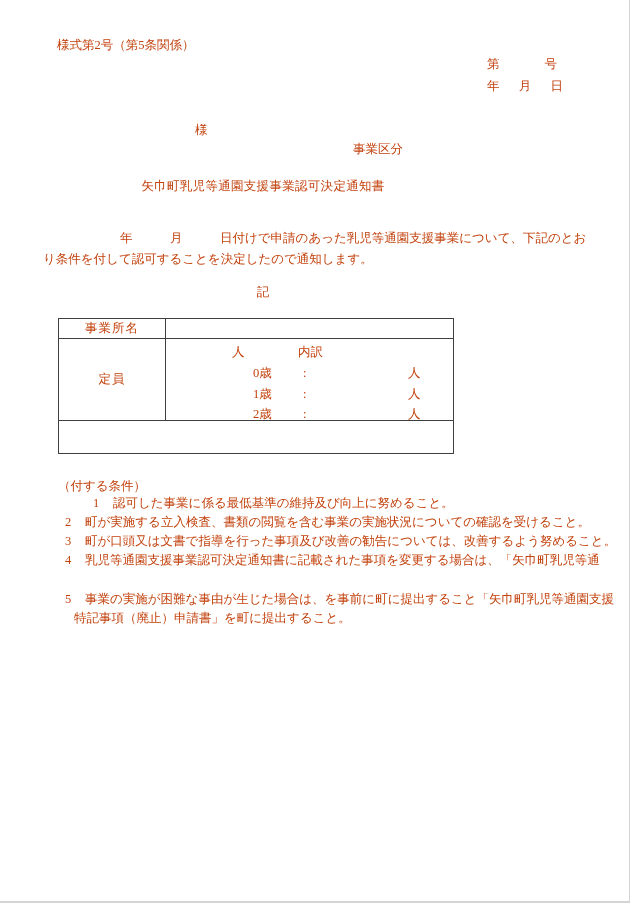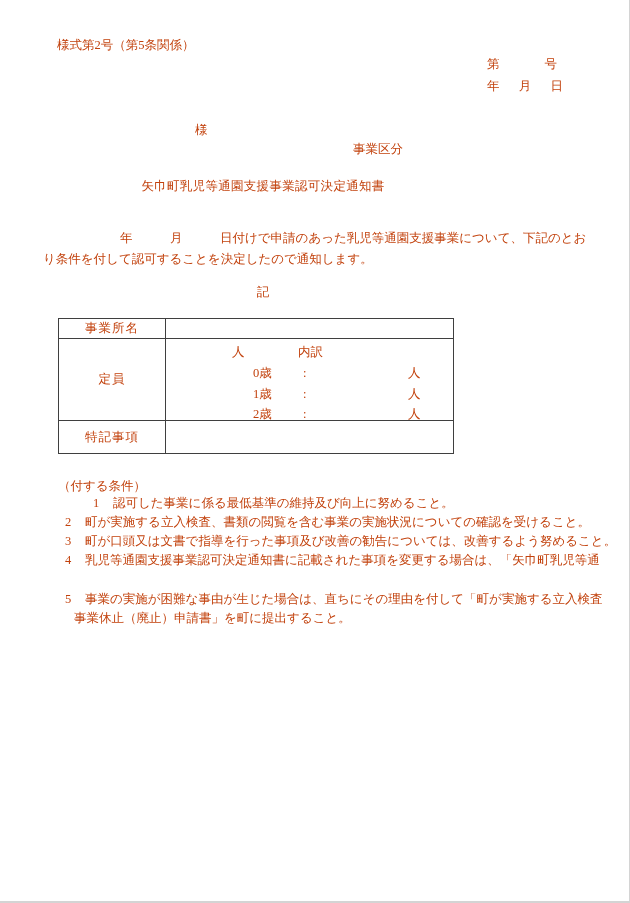--- a/index.html
+++ b/index.html
@@ -118,21 +118,20 @@
         </div>
         <div class="cap-line" style="top:68px;">
           <span class="cpos" style="left:87px;">2歳</span>
           <span class="cpos" style="left:137px;">:</span>
           <span class="cpos" style="left:242px;">人</span>
         </div>
       </div>
     </div>
 
     <div class="trow r4">
-      <div class="tlabel">特記事項</div>
       <div class="tvalue"></div>
     </div>
 
   </div>
 
   <div class="cond-line" style="left:58px; top:479px;">（付する条件）</div>
 
   <div class="cond-line" style="left:65px; top:496px;margin-left:28px;">
     <span class="cnum">1</span><span>認可した事業に係る最低基準の維持及び向上に努めること。</span>
   </div>
@@ -143,17 +142,17 @@
 
   <div class="cond-line" style="left:65px; top:534px;">
     <span class="cnum">3</span><span>町が口頭又は文書で指導を行った事項及び改善の勧告については、改善するよう努めること。</span>
   </div>
 
   <div class="cond-line" style="left:65px; top:553px;">
     <span class="cnum">4</span><span>乳児等通園支援事業認可決定通知書に記載された事項を変更する場合は、「矢巾町乳児等通</span>
   </div>
 
   <div class="cond-line" style="left:65px; top:592px;">
-    <span class="cnum">5</span><span>事業の実施が困難な事由が生じた場合は、直ちにその理由を付して「町が実施する立入検査</span>
+    <span class="cnum">5</span><span>事業の実施が困難な事由が生じた場合は、を事前に町に提出すること「矢巾町乳児等通園支援</span>
   </div>
-  <div class="cond-line" style="left:74px; top:611px;">事業休止（廃止）申請書」を町に提出すること。</div>
+  <div class="cond-line" style="left:74px; top:611px;">特記事項（廃止）申請書」を町に提出すること。</div>
 
 </div>
 
 </body></html>

